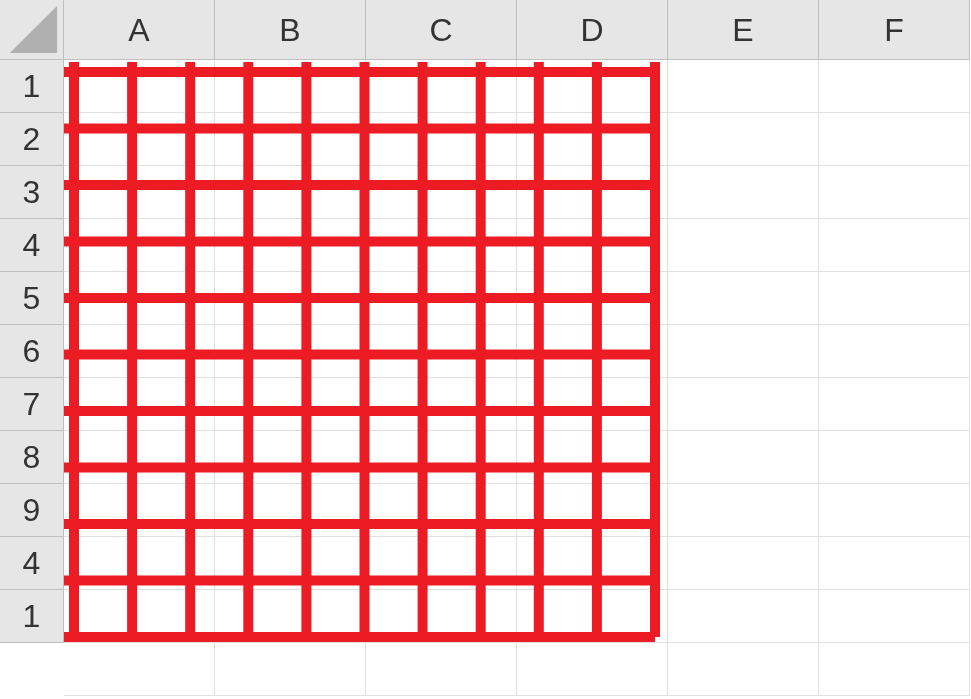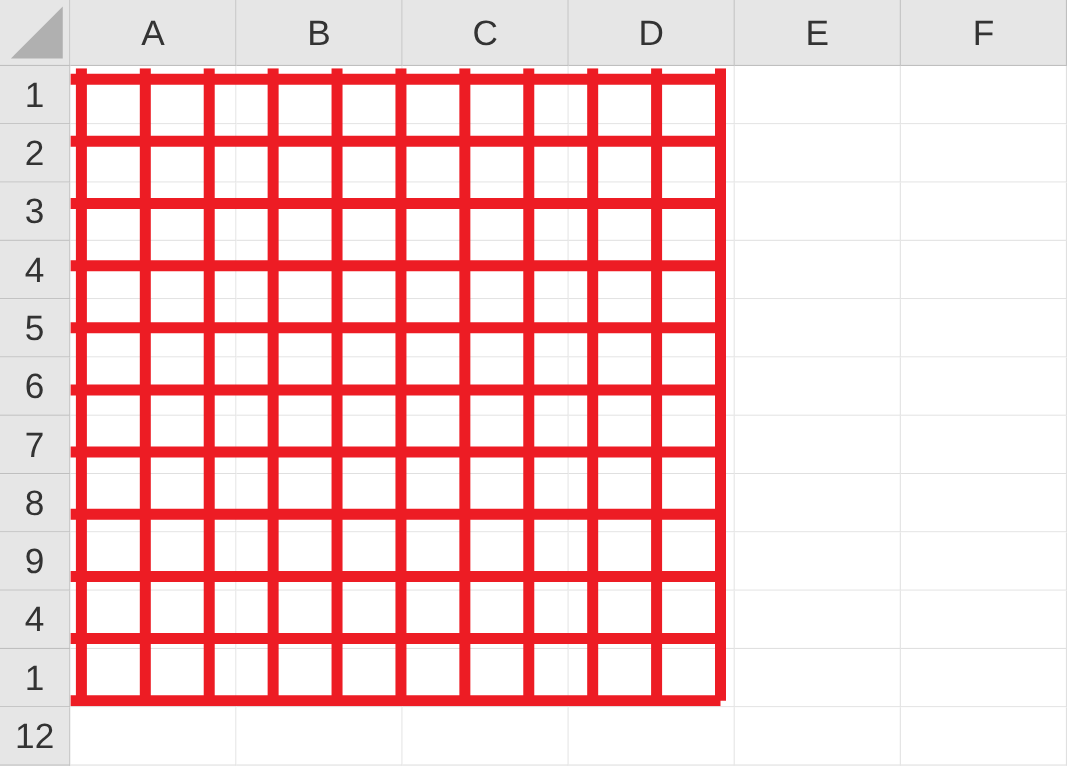--- a/index.html
+++ b/index.html
@@ -101,21 +101,20 @@
     <div class="row-h">2</div>
     <div class="row-h">3</div>
     <div class="row-h">4</div>
     <div class="row-h">5</div>
     <div class="row-h">6</div>
     <div class="row-h">7</div>
     <div class="row-h">8</div>
     <div class="row-h">9</div>
     <div class="row-h">4</div>
     <div class="row-h">1</div>
-    <div class="row-h">12</div>
   </div>
 
   <div class="grid" id="cell-grid">
       <div class="grid-row">
         <div class="cell"></div>
         <div class="cell"></div>
         <div class="cell"></div>
         <div class="cell"></div>
         <div class="cell"></div>
         <div class="cell"></div>

